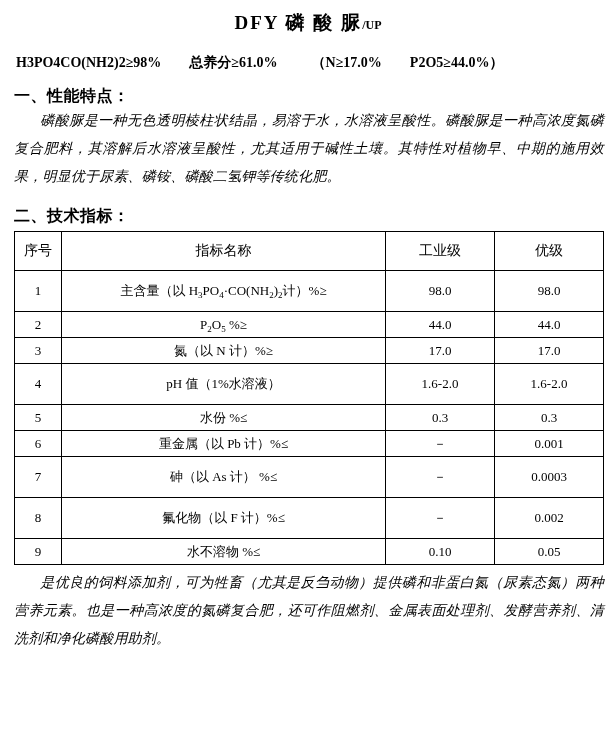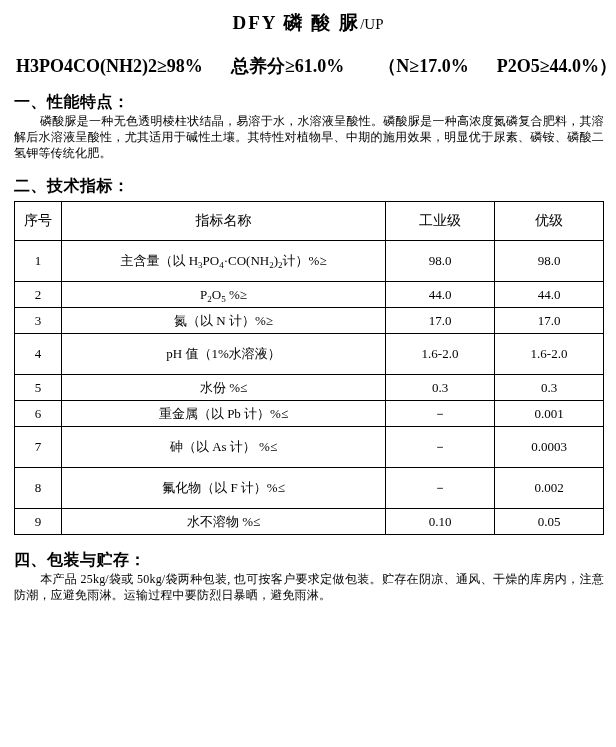--- a/index.html
+++ b/index.html
@@ -27,49 +27,50 @@
     padding-top: 10px;
     white-space: nowrap;
   }
   .title-main {
     font-size: 19px;
     font-weight: bold;
     letter-spacing: 2px;
     font-family: "Liberation Serif", "DejaVu Serif", serif;
   }
   .title-sub {
-    font-size: 15px;
-    font-weight: normal;
+    font-size: 12px;
+    font-weight: bold;
     vertical-align: baseline;
   }
   
   .formula-row {
     margin-top: 18px;
-    font-size: 18px;
+    font-size: 14px;
     font-weight: bold;
     white-space: nowrap;
     padding-left: 4px;
   }
   .formula-row span { display: inline-block; }
   .gap-m { width: 28px; display: inline-block; }
   .gap-l { width: 34px; display: inline-block; }
   
   .sect-head {
     font-size: 16px;
     font-weight: bold;
     margin-top: 14px;
     padding-left: 2px;
     letter-spacing: 0.5px;
   }
   .para {
-    font-size: 12px;
-    line-height: 16px;
+    font-size: 14px;
+    line-height: 28px;
     padding-left: 2px;
     text-align: justify;
     letter-spacing: 0.2px;
+    font-style: italic;
   }
   .para .indent { display: inline-block; width: 26px; }
   .sect-head-tight { margin-top: 15px; }
   
   table.spec {
     border-collapse: collapse;
     width: 589px;
     margin-top: 4px;
     margin-left: 2px;
     table-layout: fixed;
@@ -181,20 +182,17 @@
       <tr class="r-short">
         <td>9</td>
         <td class="name-cell">水不溶物  %≤</td>
         <td>0.10</td>
         <td>0.05</td>
       </tr>
     </tbody>
   </table>
 
   <div class="bottom-block">
+    <div class="para"><span class="indent"></span><span>是优良的饲料添加剂，可为牲畜（尤其是反刍动物）提供磷和非蛋白氮（尿素态氮）两种营养元素。也是一种高浓度的氮磷复合肥，还可作阻燃剂、金属表面处理剂、发酵营养剂、清洗剂和净化磷酸用助剂。</span></div>
   </div>
 
-  <div>
-    <div class="sect-head sect-head-tight">四、包装与贮存：</div>
-    <div class="para"><span class="indent"></span><span>本产品 25kg/袋或 50kg/袋两种包装, 也可按客户要求定做包装。贮存在阴凉、通风、干燥的库房内，注意防潮，应避免雨淋。运输过程中要防烈日暴晒，避免雨淋。</span></div>
-  </div>
 
 </div>
 
 </body></html>

